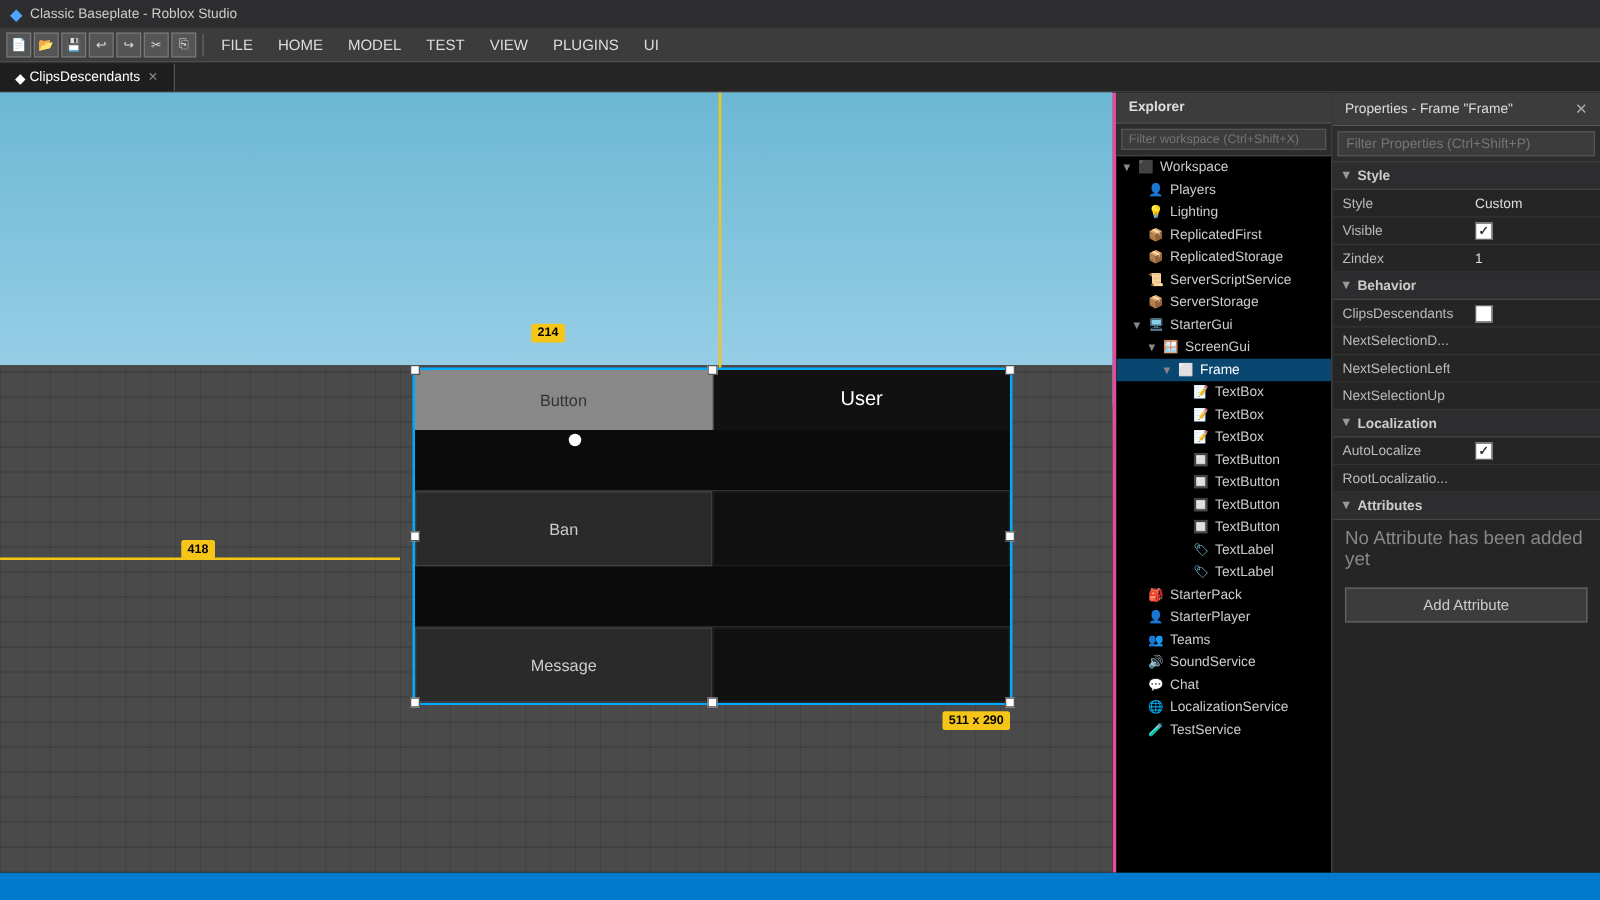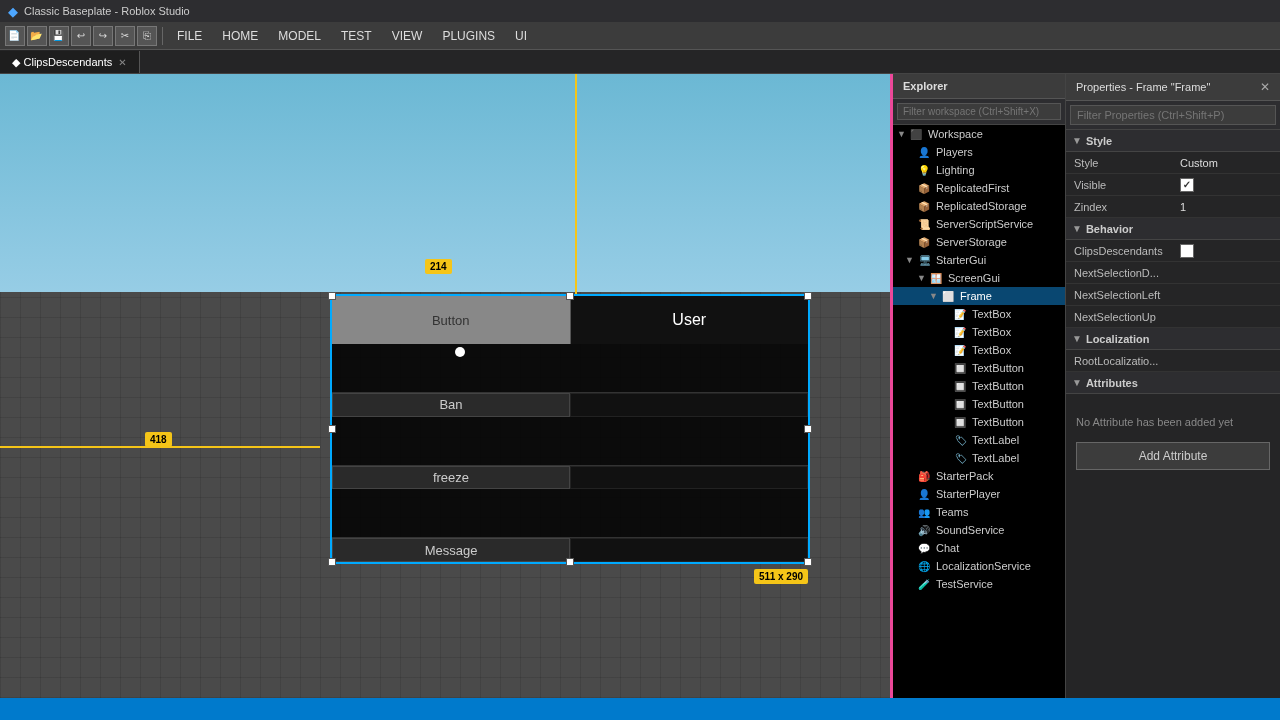--- a/index.html
+++ b/index.html
@@ -329,23 +329,22 @@
       background: #3c3c3c;
       border: 1px solid #666;
       color: #ccc;
       font-size: 12px;
       cursor: pointer;
       text-align: center;
     }
 
     .no-attr-text {
       color: #888;
-      font-size: 11px;
+      font-size: 15px;
       padding: 6px 10px;
-      margin-top: 16px;
     }
 
     
     #explorer-panel {
       width: 175px;
       background: #000000;
       border-left: 3px solid #ec4899;
       display: flex;
       flex-direction: column;
     }
@@ -500,26 +499,20 @@
         </div>
         <div class="ui-rows">
           <div class="ui-row">
             <div class="ui-cell-left">
               <span>Ban</span>
             </div>
             <div class="ui-cell-right"></div>
           </div>
           <div class="ui-row">
             <div class="ui-cell-left">
-              <span>freeze</span>
-            </div>
-            <div class="ui-cell-right"></div>
-          </div>
-          <div class="ui-row">
-            <div class="ui-cell-left">
               <span>Message</span>
             </div>
             <div class="ui-cell-right"></div>
           </div>
         </div>
       </div>
     </div>
 
     <div class="cursor-dot"></div>
   </div>
@@ -740,20 +733,26 @@
       <div class="prop-row">
         <span class="prop-name">NextSelectionUp</span>
         <span class="prop-value"></span>
       </div>
 
       <div class="section-header">
         <span class="arrow">▼</span>
         <span class="label">Localization</span>
       </div>
       <div class="prop-row">
+        <span class="prop-name">AutoLocalize</span>
+        <span class="prop-value checkbox">
+          <div class="prop-checkbox checked"></div>
+        </span>
+      </div>
+      <div class="prop-row">
         <span class="prop-name">RootLocalizatio...</span>
         <span class="prop-value"></span>
       </div>
 
       <div class="section-header">
         <span class="arrow">▼</span>
         <span class="label">Attributes</span>
       </div>
       <div class="no-attr-text">No Attribute has been added yet</div>
       <button class="add-attribute-btn">Add Attribute</button>

